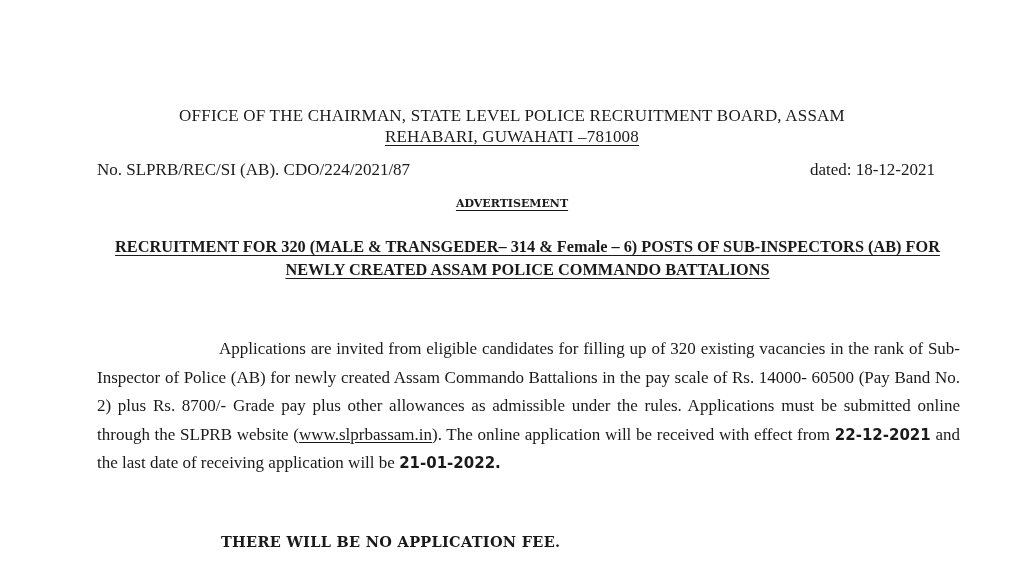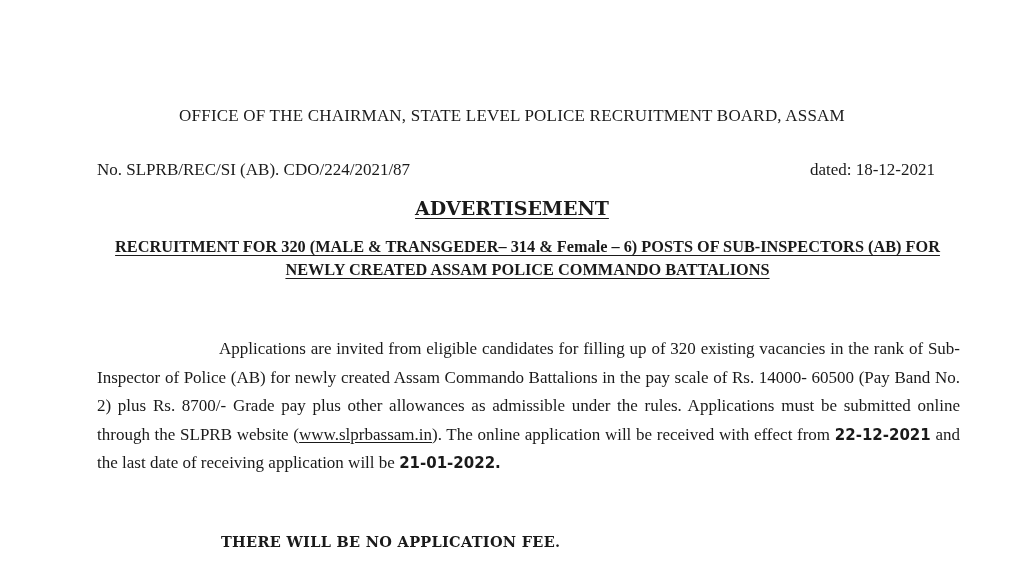--- a/index.html
+++ b/index.html
@@ -13,21 +13,21 @@
       position: absolute; left: 0; width: 1024px; text-align: center;
       font-family: "Liberation Serif", serif; font-size: 17px; letter-spacing: 0.2px;
     }
     .h1 { top: 106px; left: 0; }
     .h2 { top: 127px; text-decoration: underline; text-underline-offset: 3px; }
     .refrow { position: absolute; top: 160px; left: 97px; right: 73px; font-family: "Liberation Serif", serif; font-size: 17px; }
     .ref-no { position: absolute; left: 0; top: 0; }
     .ref-date { position: absolute; right: 16px; top: 0; }
     .adv {
       position: absolute; top: 197px; left: 0; width: 1024px; text-align: center;
-      font-family: "DejaVu Serif", serif; font-weight: bold; font-size: 19px;
+      font-family: "DejaVu Serif", serif; font-weight: bold; font-size: 11px;
       text-decoration: underline; text-underline-offset: 3px;
     }
     .title {
       position: absolute; top: 235px; left: 95px; width: 865px; text-align: center;
       font-family: "Liberation Serif", serif; font-weight: bold; font-size: 16.3px;
       line-height: 23px; text-decoration: underline; text-underline-offset: 3px;
       transform: scaleX(1.0);
     }
     .body-text {
       position: absolute; top: 311px; left: 97px; width: 863px;
@@ -41,20 +41,21 @@
     .nofee {
       position: absolute; top: 533px; left: 221px;
       font-family: "DejaVu Serif", serif; font-weight: bold; font-size: 14.5px; letter-spacing: 0.3px;
     }
   </style>
 </head>
 <body>
 
 <div class="page">
   <div class="header-line h1">OFFICE OF THE CHAIRMAN, STATE LEVEL POLICE RECRUITMENT BOARD, ASSAM</div>
+  <div class="header-line h2">REHABARI, GUWAHATI –781008</div>
 
   <div class="refrow">
     <span class="ref-no">No. SLPRB/REC/SI (AB). CDO/224/2021/87</span>
     <span class="ref-date">dated: 18-12-2021</span>
   </div>
 
   <div class="adv">ADVERTISEMENT</div>
 
   <div class="title">RECRUITMENT FOR 320  (MALE &amp; TRANSGEDER–  314 &amp; Female – 6) POSTS OF SUB-INSPECTORS (AB) FOR NEWLY CREATED ASSAM POLICE COMMANDO BATTALIONS</div>
 

